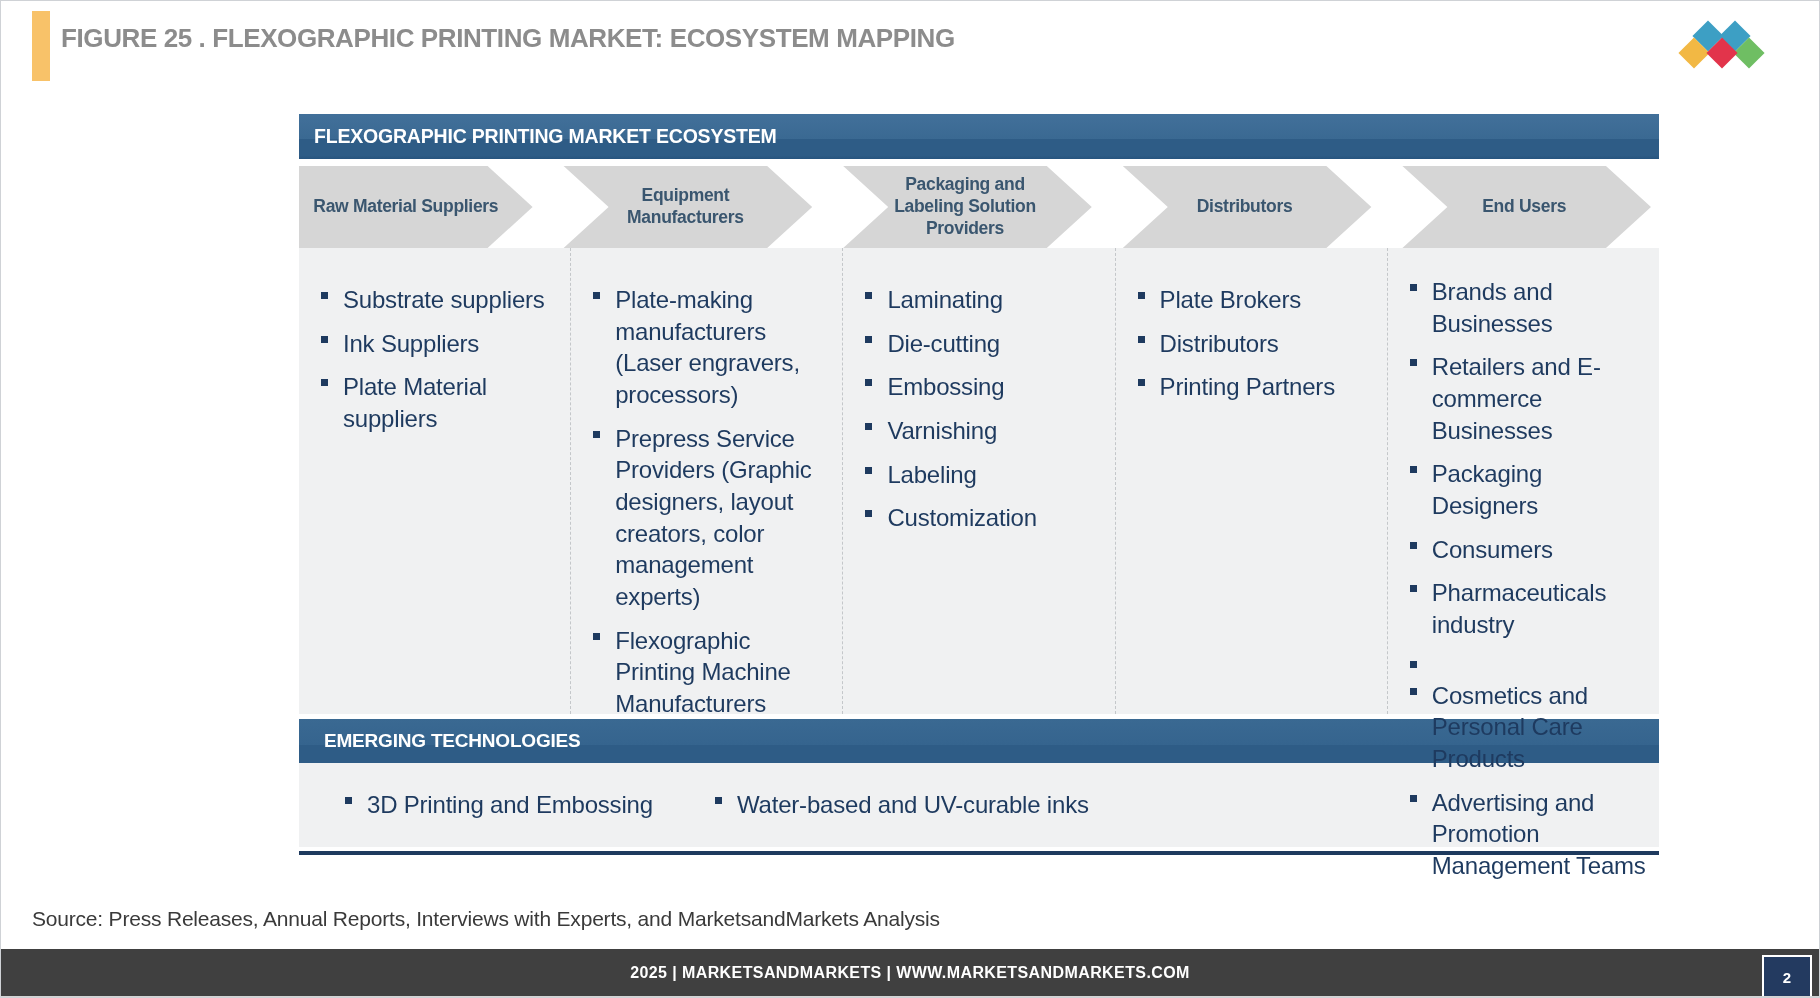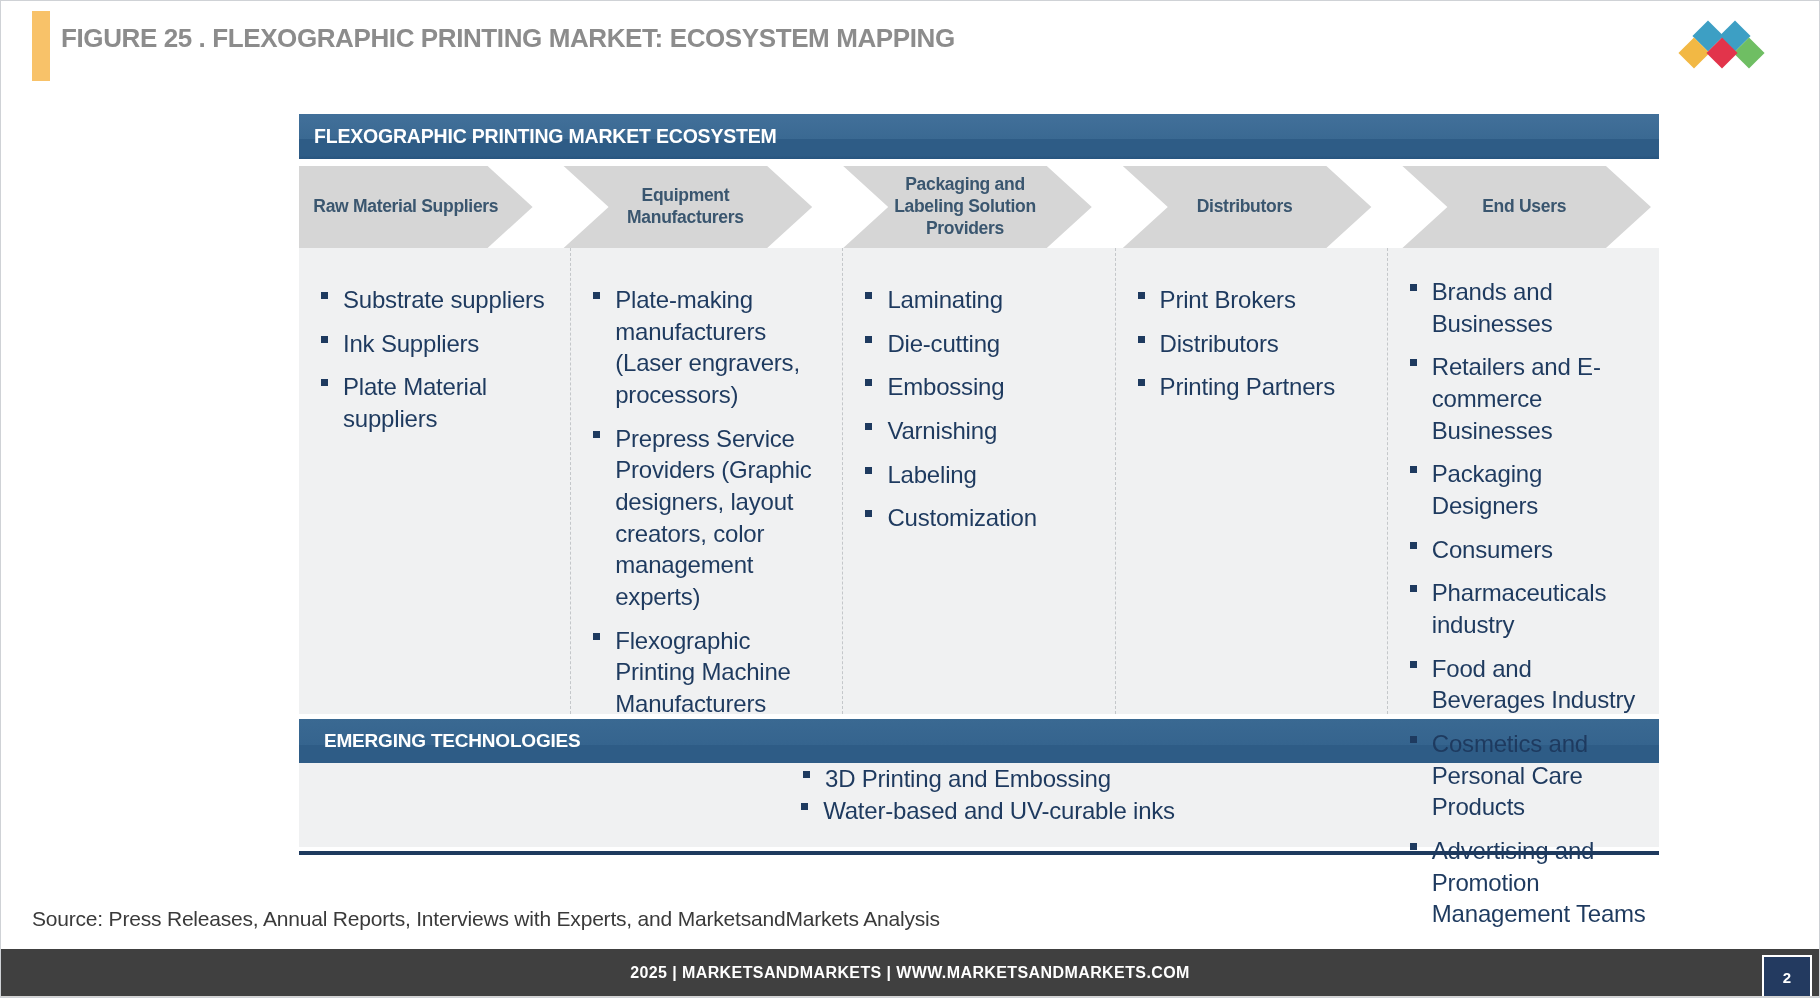--- a/index.html
+++ b/index.html
@@ -51,21 +51,21 @@
   .sq{flex:0 0 7px;width:7px;height:7px;background:#1e3a5f;margin:8px 15px 0 0;}
   .itx{font-size:24px;line-height:1.32;color:#1e3a5f;letter-spacing:-0.2px;}
   
   .emerging-bar{
     margin-top:5px;height:44px;display:flex;align-items:center;padding-left:25px;box-sizing:border-box;
     background:linear-gradient(180deg,#3a6992 0%,#35648e 60%,#2e5c86 60%,#2e5c86 100%);
   }
   .emerging-bar span{color:#ffffff;font-size:19px;font-weight:bold;letter-spacing:-0.2px;}
   .emerging-body{
     height:84px;background:#f0f1f2;display:flex;align-items:center;
-    padding-left:18px;box-sizing:border-box;flex-direction:column;
+    padding-left:46px;box-sizing:border-box;
   }
   .emerging-body .item{margin-bottom:0;}
   .emerging-body .item:first-child{width:370px;}
   .bottom-rule{margin-top:4px;height:4px;background:#1e3a5e;}
   
   .source{position:absolute;left:31px;top:906px;font-size:21px;color:#3a3a3a;letter-spacing:-0.2px;}
   .footer{
     position:absolute;left:0;top:948px;width:100%;height:47px;background:#233a60;
     display:flex;align-items:center;justify-content:center;
   }
@@ -167,21 +167,21 @@
             <span class="itx">Labeling</span>
           </div>
           <div class="item">
             <span class="sq"></span>
             <span class="itx">Customization</span>
           </div>
         </div>
         <div class="col">
           <div class="item">
             <span class="sq"></span>
-            <span class="itx">Print Brokers</span>
+            <span class="itx">Plate Brokers</span>
           </div>
           <div class="item">
             <span class="sq"></span>
             <span class="itx">Distributors</span>
           </div>
           <div class="item">
             <span class="sq"></span>
             <span class="itx">Printing Partners</span>
           </div>
         </div>
@@ -201,21 +201,20 @@
           <div class="item">
             <span class="sq"></span>
             <span class="itx">Consumers</span>
           </div>
           <div class="item">
             <span class="sq"></span>
             <span class="itx">Pharmaceuticals industry</span>
           </div>
           <div class="item">
             <span class="sq"></span>
-            <span class="itx">Food and Beverages Industry</span>
           </div>
           <div class="item">
             <span class="sq"></span>
             <span class="itx">Cosmetics and Personal Care Products</span>
           </div>
           <div class="item">
             <span class="sq"></span>
             <span class="itx">Advertising and Promotion Management Teams</span>
           </div>
         </div>

